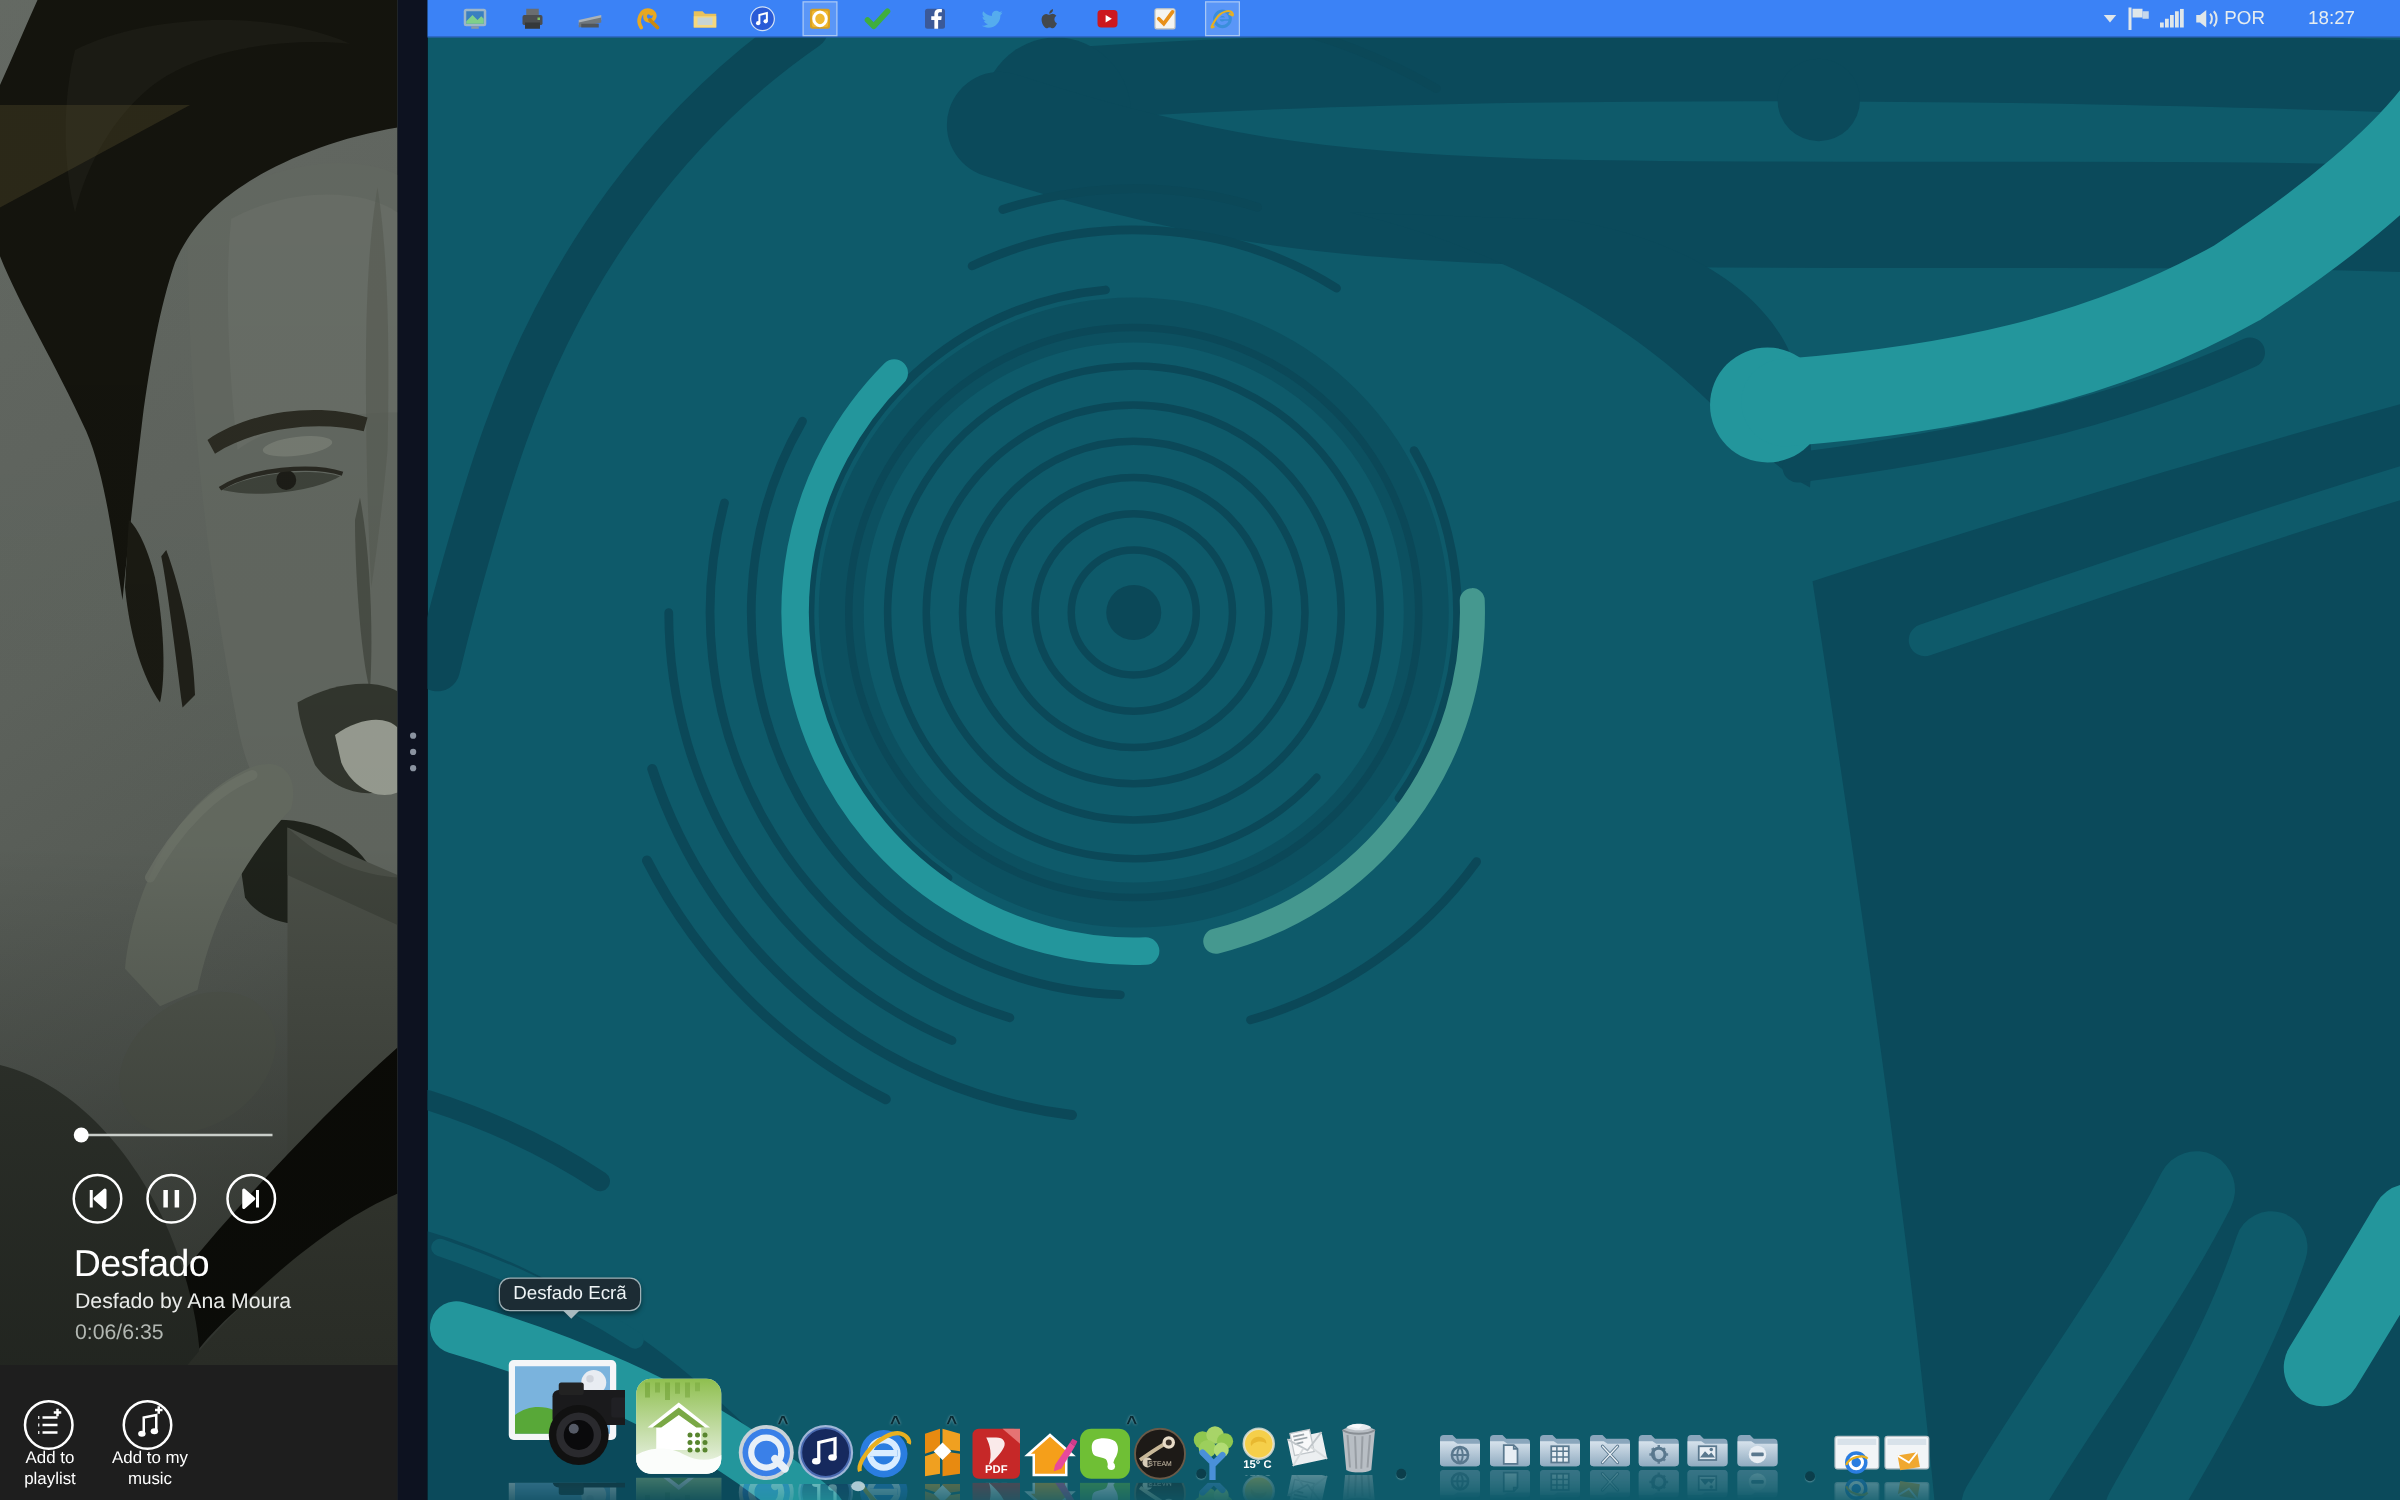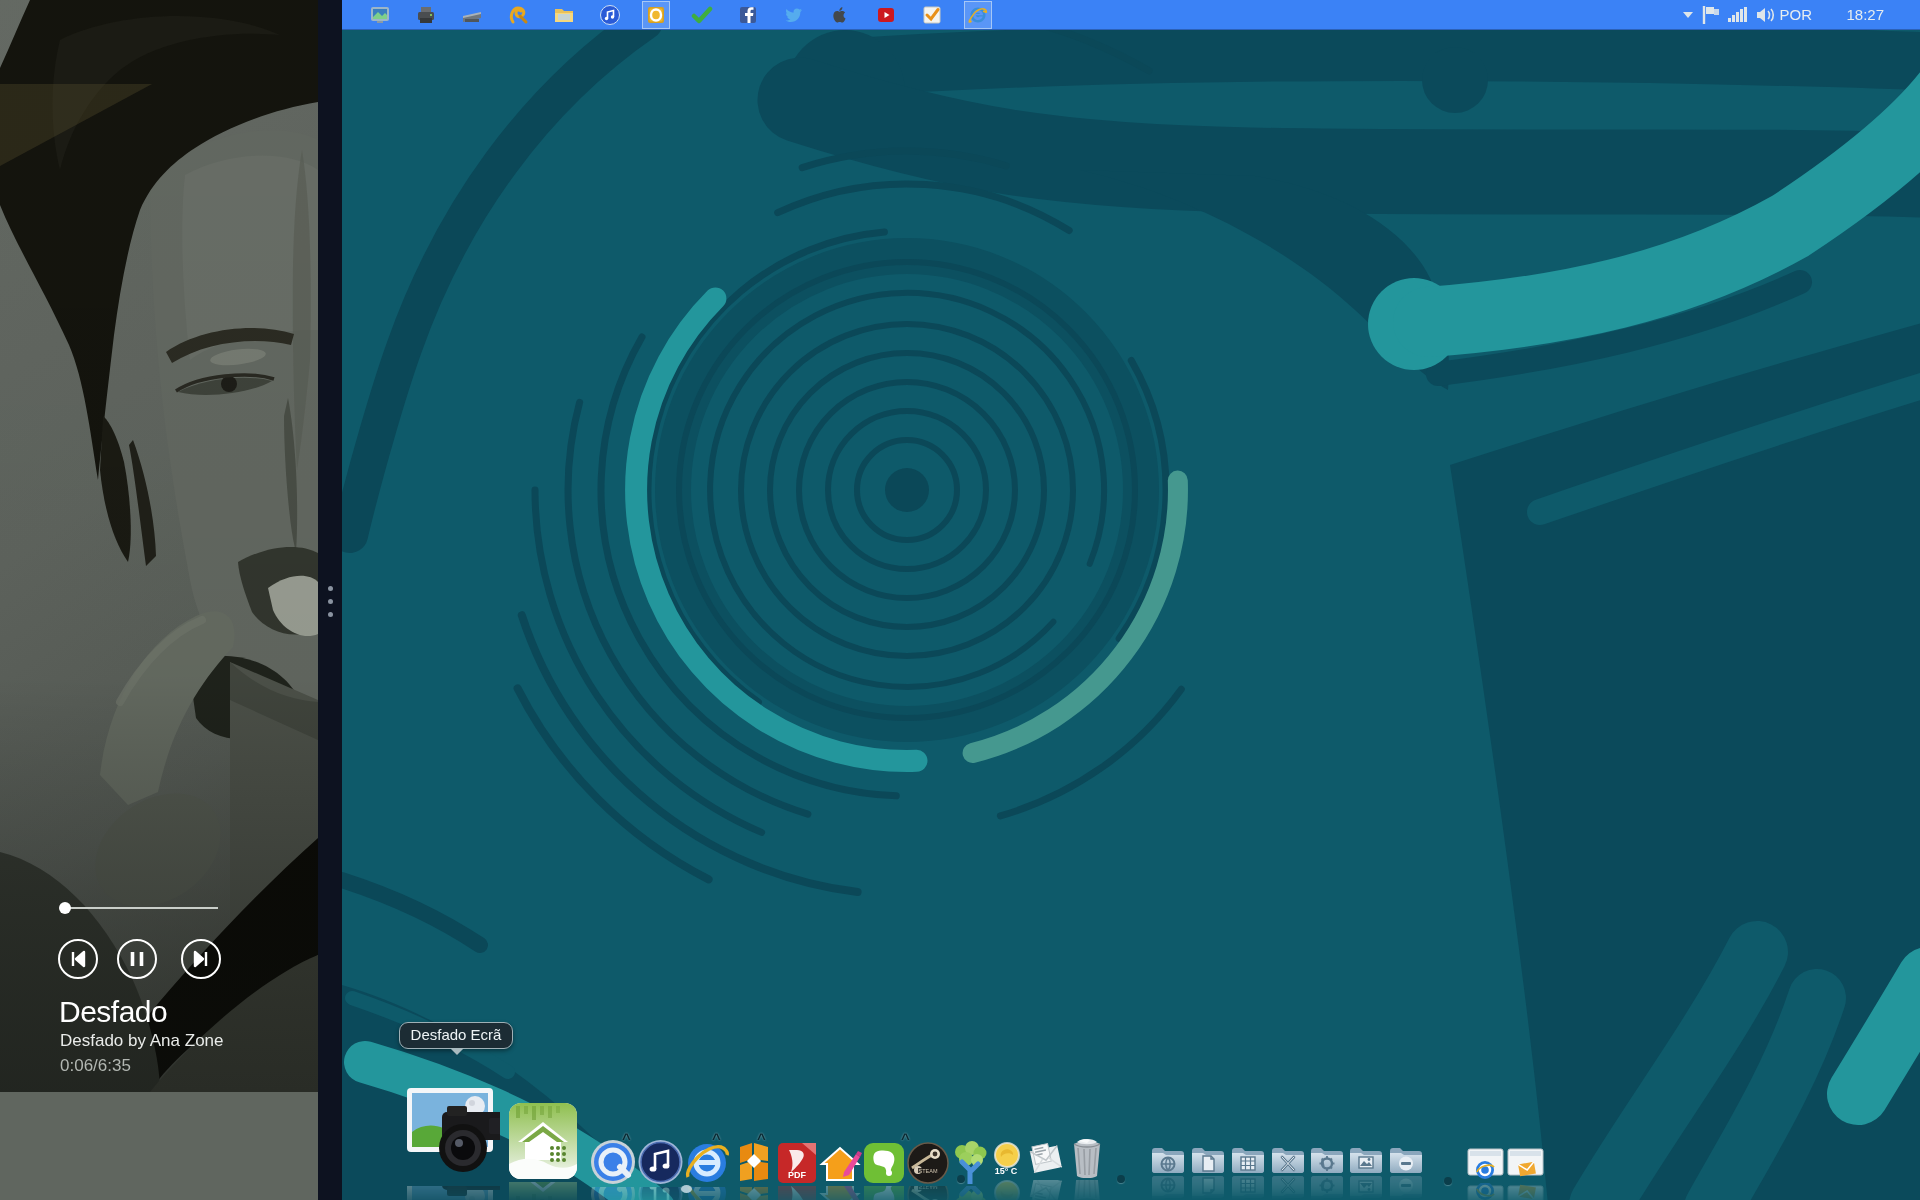--- a/index.html
+++ b/index.html
@@ -81,22 +81,41 @@
       <div class="pbtn" style="left:30px;top:939px"><svg width="36" height="36" viewBox="0 0 36 36">
             <path d="M 13,11 L 13,25 M 24,11 L 16,18 L 24,25 Z" fill="#fff" stroke="#fff" stroke-width="2.4" stroke-linejoin="round"></path>
           </svg></div>
       <div class="pbtn" style="left:89px;top:939px"><svg width="36" height="36" viewBox="0 0 36 36">
             <path d="M 13.5,11 L 13.5,25 M 22.5,11 L 22.5,25" stroke="#fff" stroke-width="3.6"></path>
           </svg></div>
       <div class="pbtn" style="left:153px;top:939px"><svg width="36" height="36" viewBox="0 0 36 36">
             <path d="M 23,11 L 23,25 M 12,11 L 20,18 L 12,25 Z" fill="#fff" stroke="#fff" stroke-width="2.4" stroke-linejoin="round"></path>
           </svg></div>
       <div id="title">Desfado</div>
-      <div id="subtitle">Desfado by Ana Zone</div>
+      <div id="subtitle">Desfado by Ana Moura</div>
       <div id="time">0:06/6:35</div>
+    </div>
+    <div id="appbar">
+      <div class="pbtn" style="left:19px;top:28px"><svg width="36" height="36" viewBox="0 0 36 36">
+            <g stroke="#fff" stroke-width="2" fill="none">
+              <path d="M 13,12 L 25,12 M 13,18 L 25,18 M 13,24 L 25,24"></path>
+              <path d="M 9.5,12 L 10.5,12 M 9.5,18 L 10.5,18 M 9.5,24 L 10.5,24" stroke-width="2.4"></path>
+              <path d="M 22,8 L 28,8 M 25,5 L 25,11"></path>
+            </g>
+          </svg></div>
+      <div class="pbtn" style="left:98px;top:28px"><svg width="36" height="36" viewBox="0 0 36 36">
+            <g fill="#fff">
+              <path d="M 15,25 L 15,12 L 25,10 L 25,23" fill="none" stroke="#fff" stroke-width="2"></path>
+              <ellipse cx="13.5" cy="25" rx="3" ry="2.4"></ellipse>
+              <ellipse cx="23.5" cy="23" rx="3" ry="2.4"></ellipse>
+              <path d="M 24,6 L 30,6 M 27,3 L 27,9" stroke="#fff" stroke-width="2" fill="none"></path>
+            </g>
+          </svg></div>
+      <div class="ablabel" style="left:4px;top:65px;width:72px">Add to<br>playlist</div>
+      <div class="ablabel" style="left:75px;top:65px;width:90px">Add to my<br>music</div>
     </div>
   </div>
   <div id="divider">
     <div class="gdot" style="top:586px"></div>
     <div class="gdot" style="top:599px"></div>
     <div class="gdot" style="top:612px"></div>
   </div>
   <div id="desktop">
     <svg id="wall" width="1578" height="1200" viewBox="342 0 1578 1200">
         <rect x="342" y="0" width="1578" height="1200" fill="#0e5a6a"></rect>

